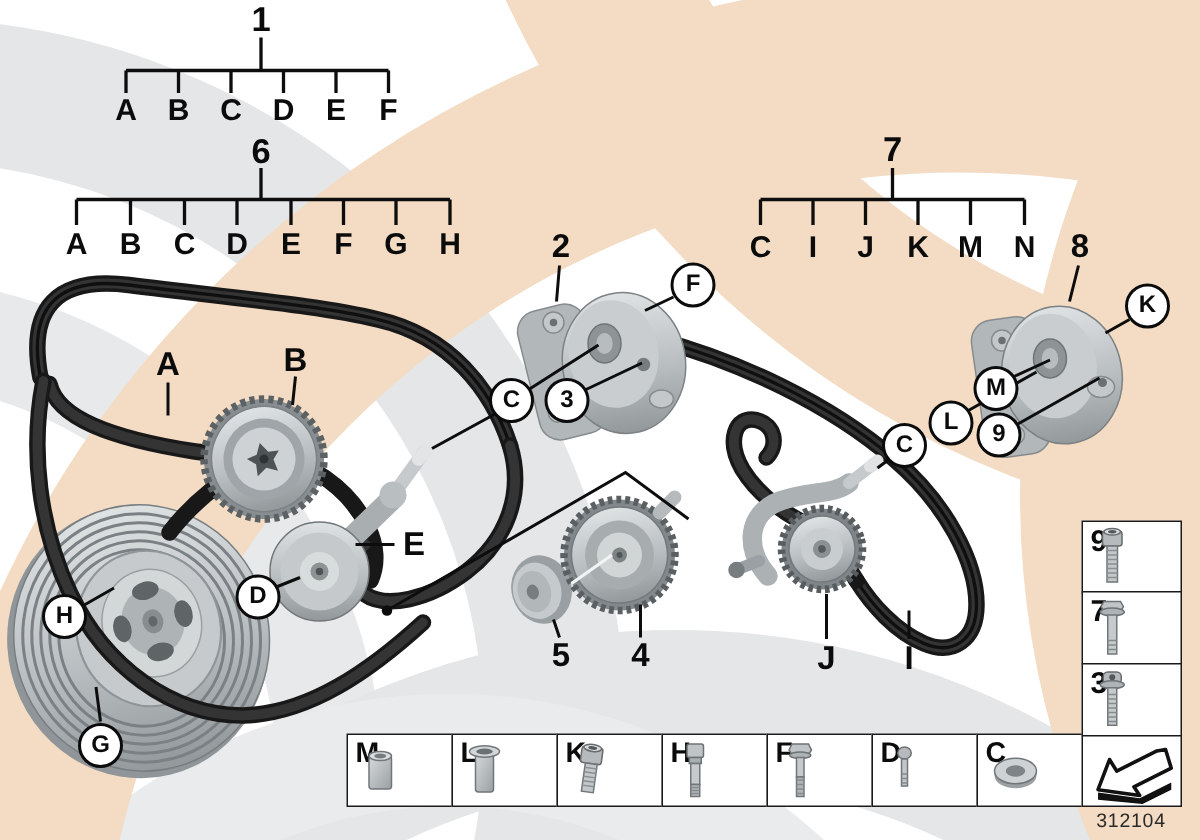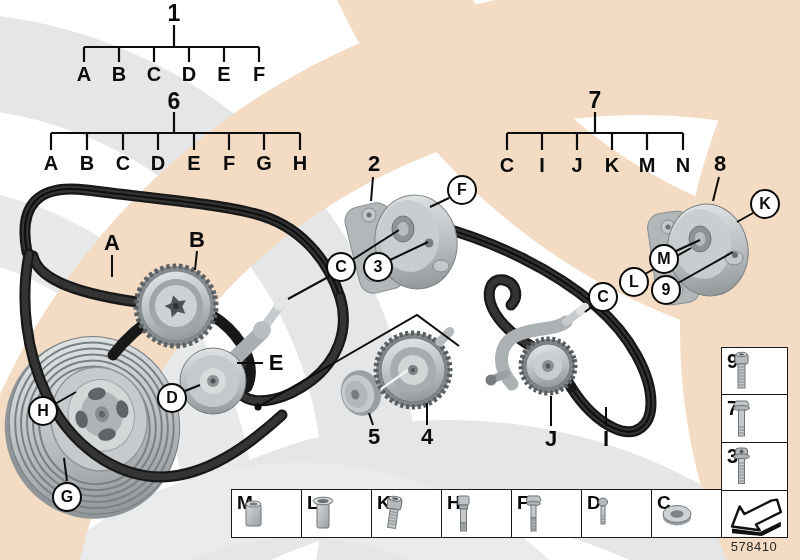--- a/index.html
+++ b/index.html
@@ -329,15 +329,15 @@
     <rect x="16.5" y="13.5" width="6" height="25" fill="#c6cacc" stroke="#70767a"></rect>
     <path d="M16.5,18 h6 M16.5,21 h6 M16.5,24 h6 M16.5,27 h6 M16.5,30 h6 M16.5,33 h6 M16.5,36 h6" stroke="#858a8d" stroke-width="1"></path>
   </svg>
 </div>
 <div class="lcell" style="left:721px;top:489.5px;width:67px;height:48.5px">
   <svg width="64" height="45" viewBox="0 0 66 47" style="left:1px;top:1px">
     <path d="M56,8 L60,21 L34,34 L38,40 L9,36 L17,15 L22,23 L50,9 Z" fill="#fff" stroke="#111" stroke-width="2.5" stroke-linejoin="round"></path>
     <path d="M9,38 L38,42 L60,31 L60,36 L40,46 L9,43 Z" fill="#111"></path>
   </svg>
 </div>
-<div class="diagnum">578410</div>
+<div class="diagnum">312104</div>
 
 </div>
 
 </body></html>

